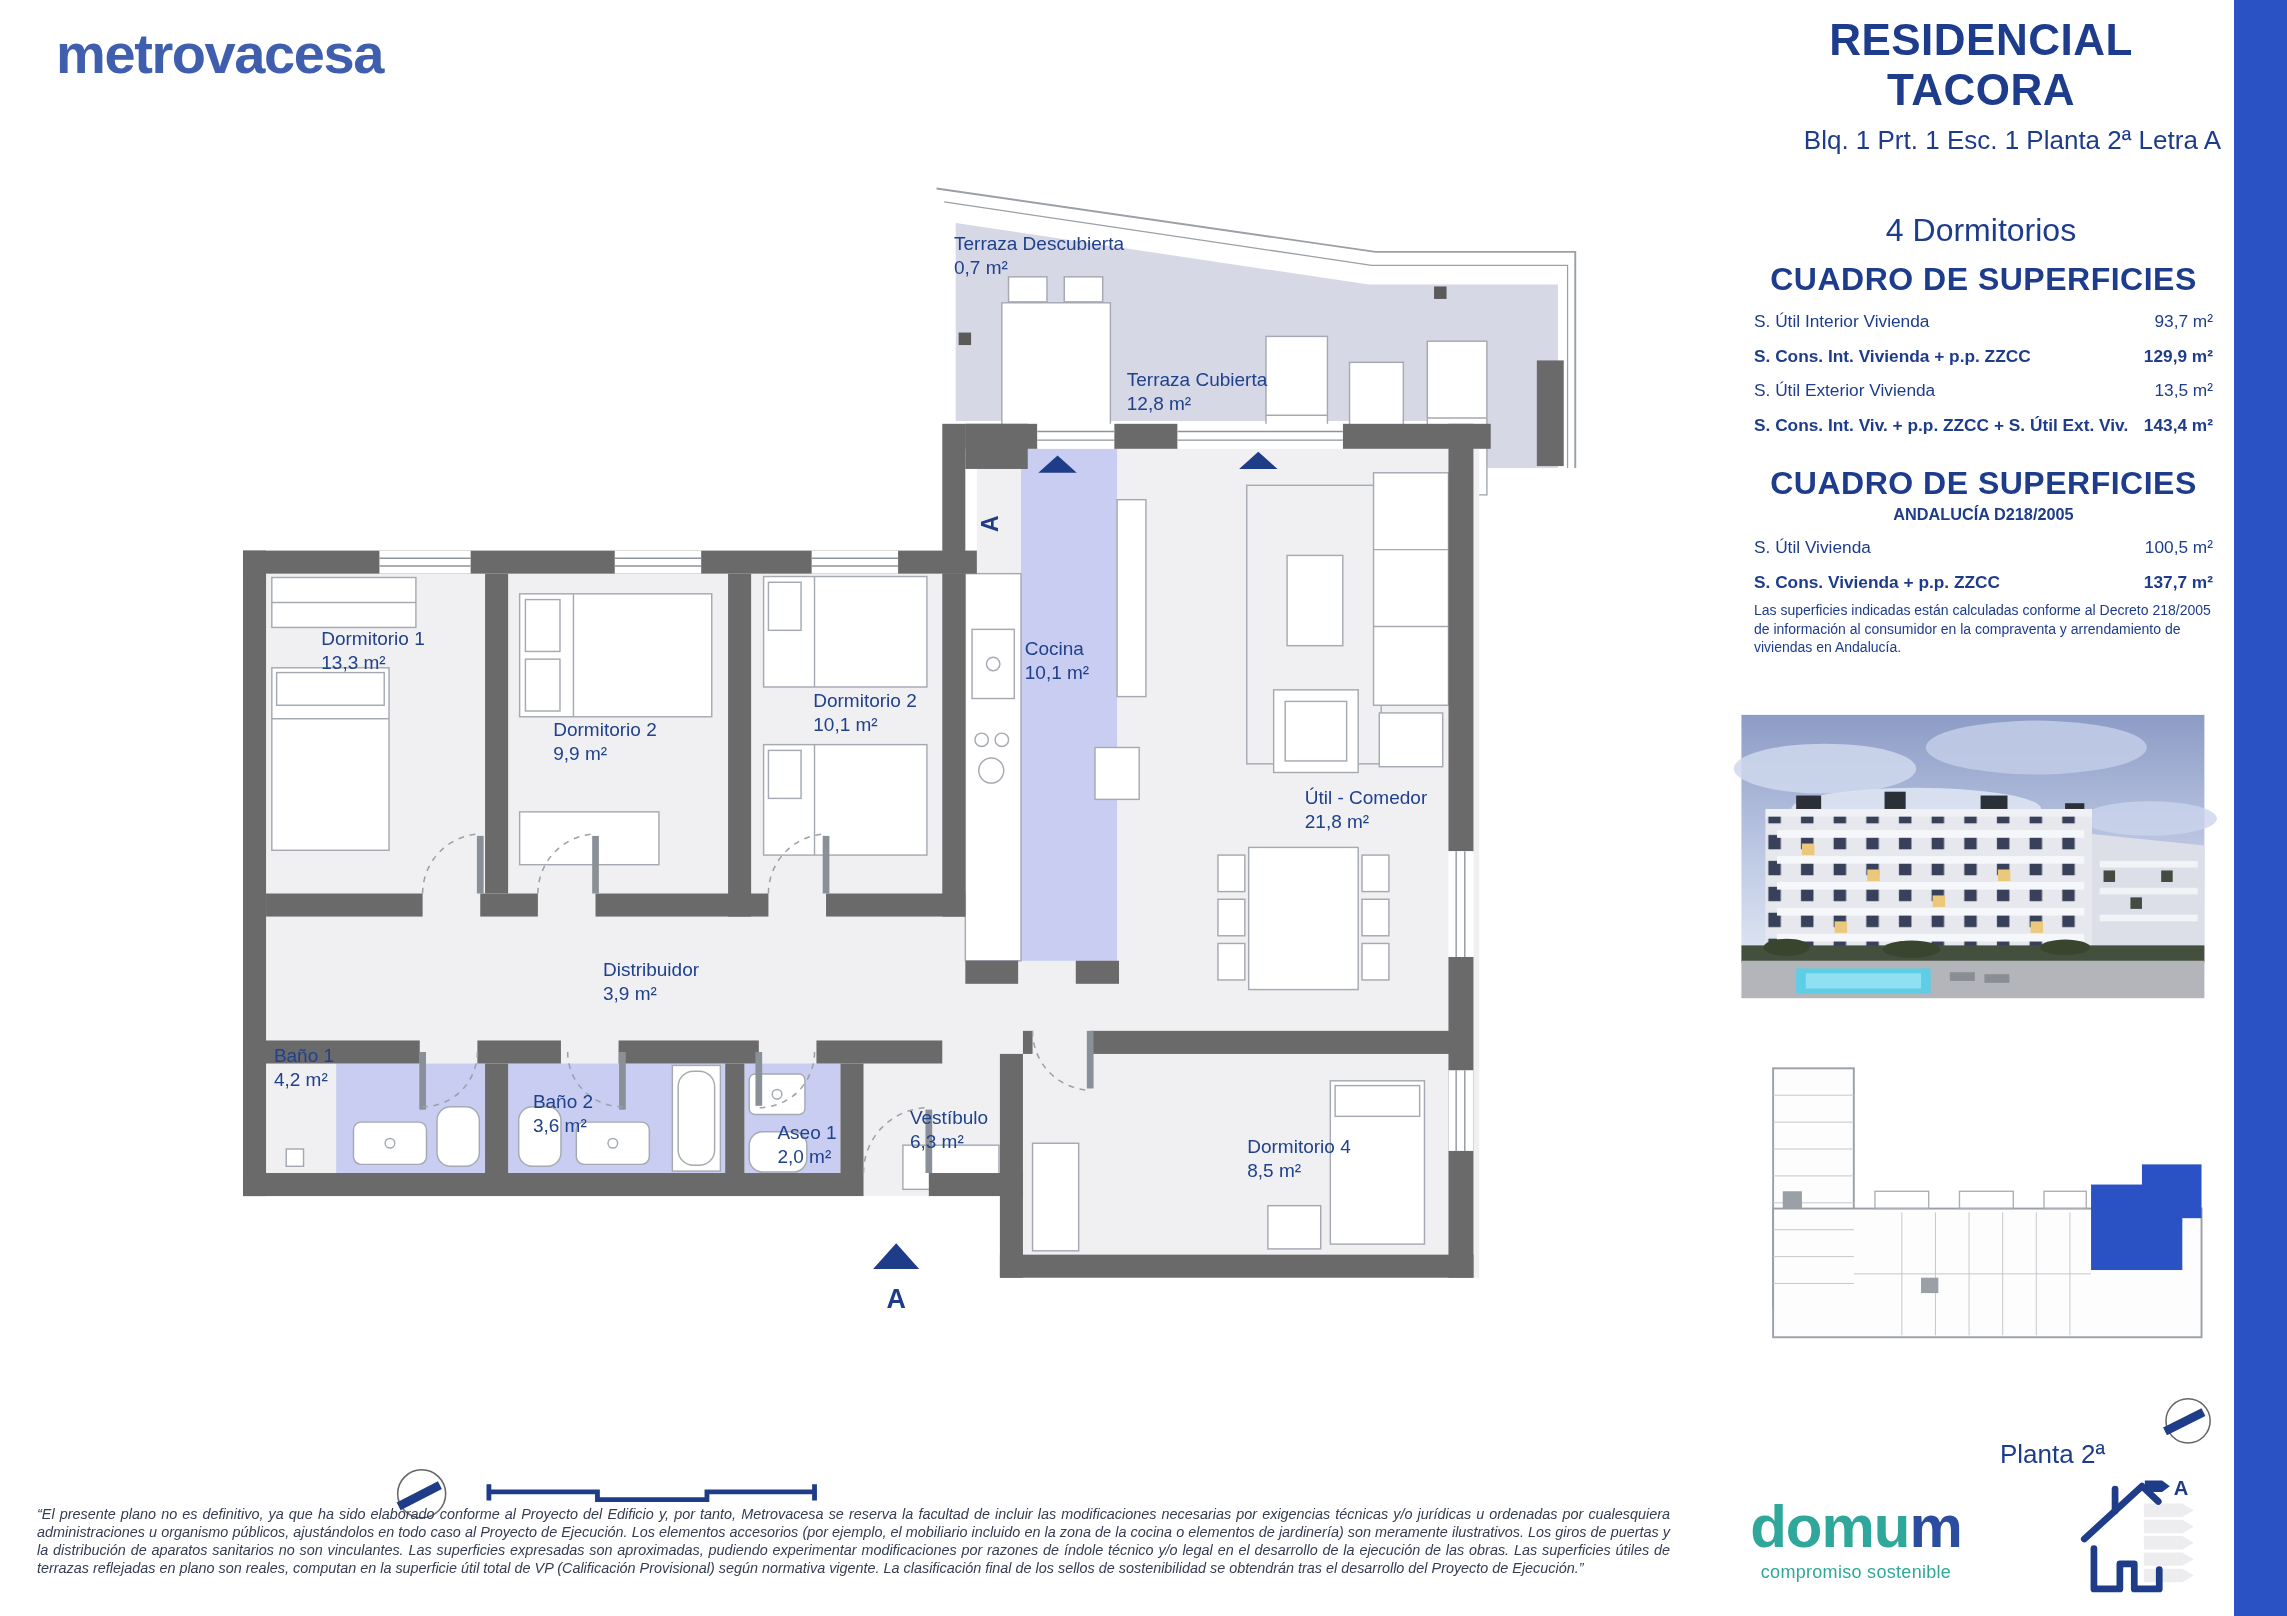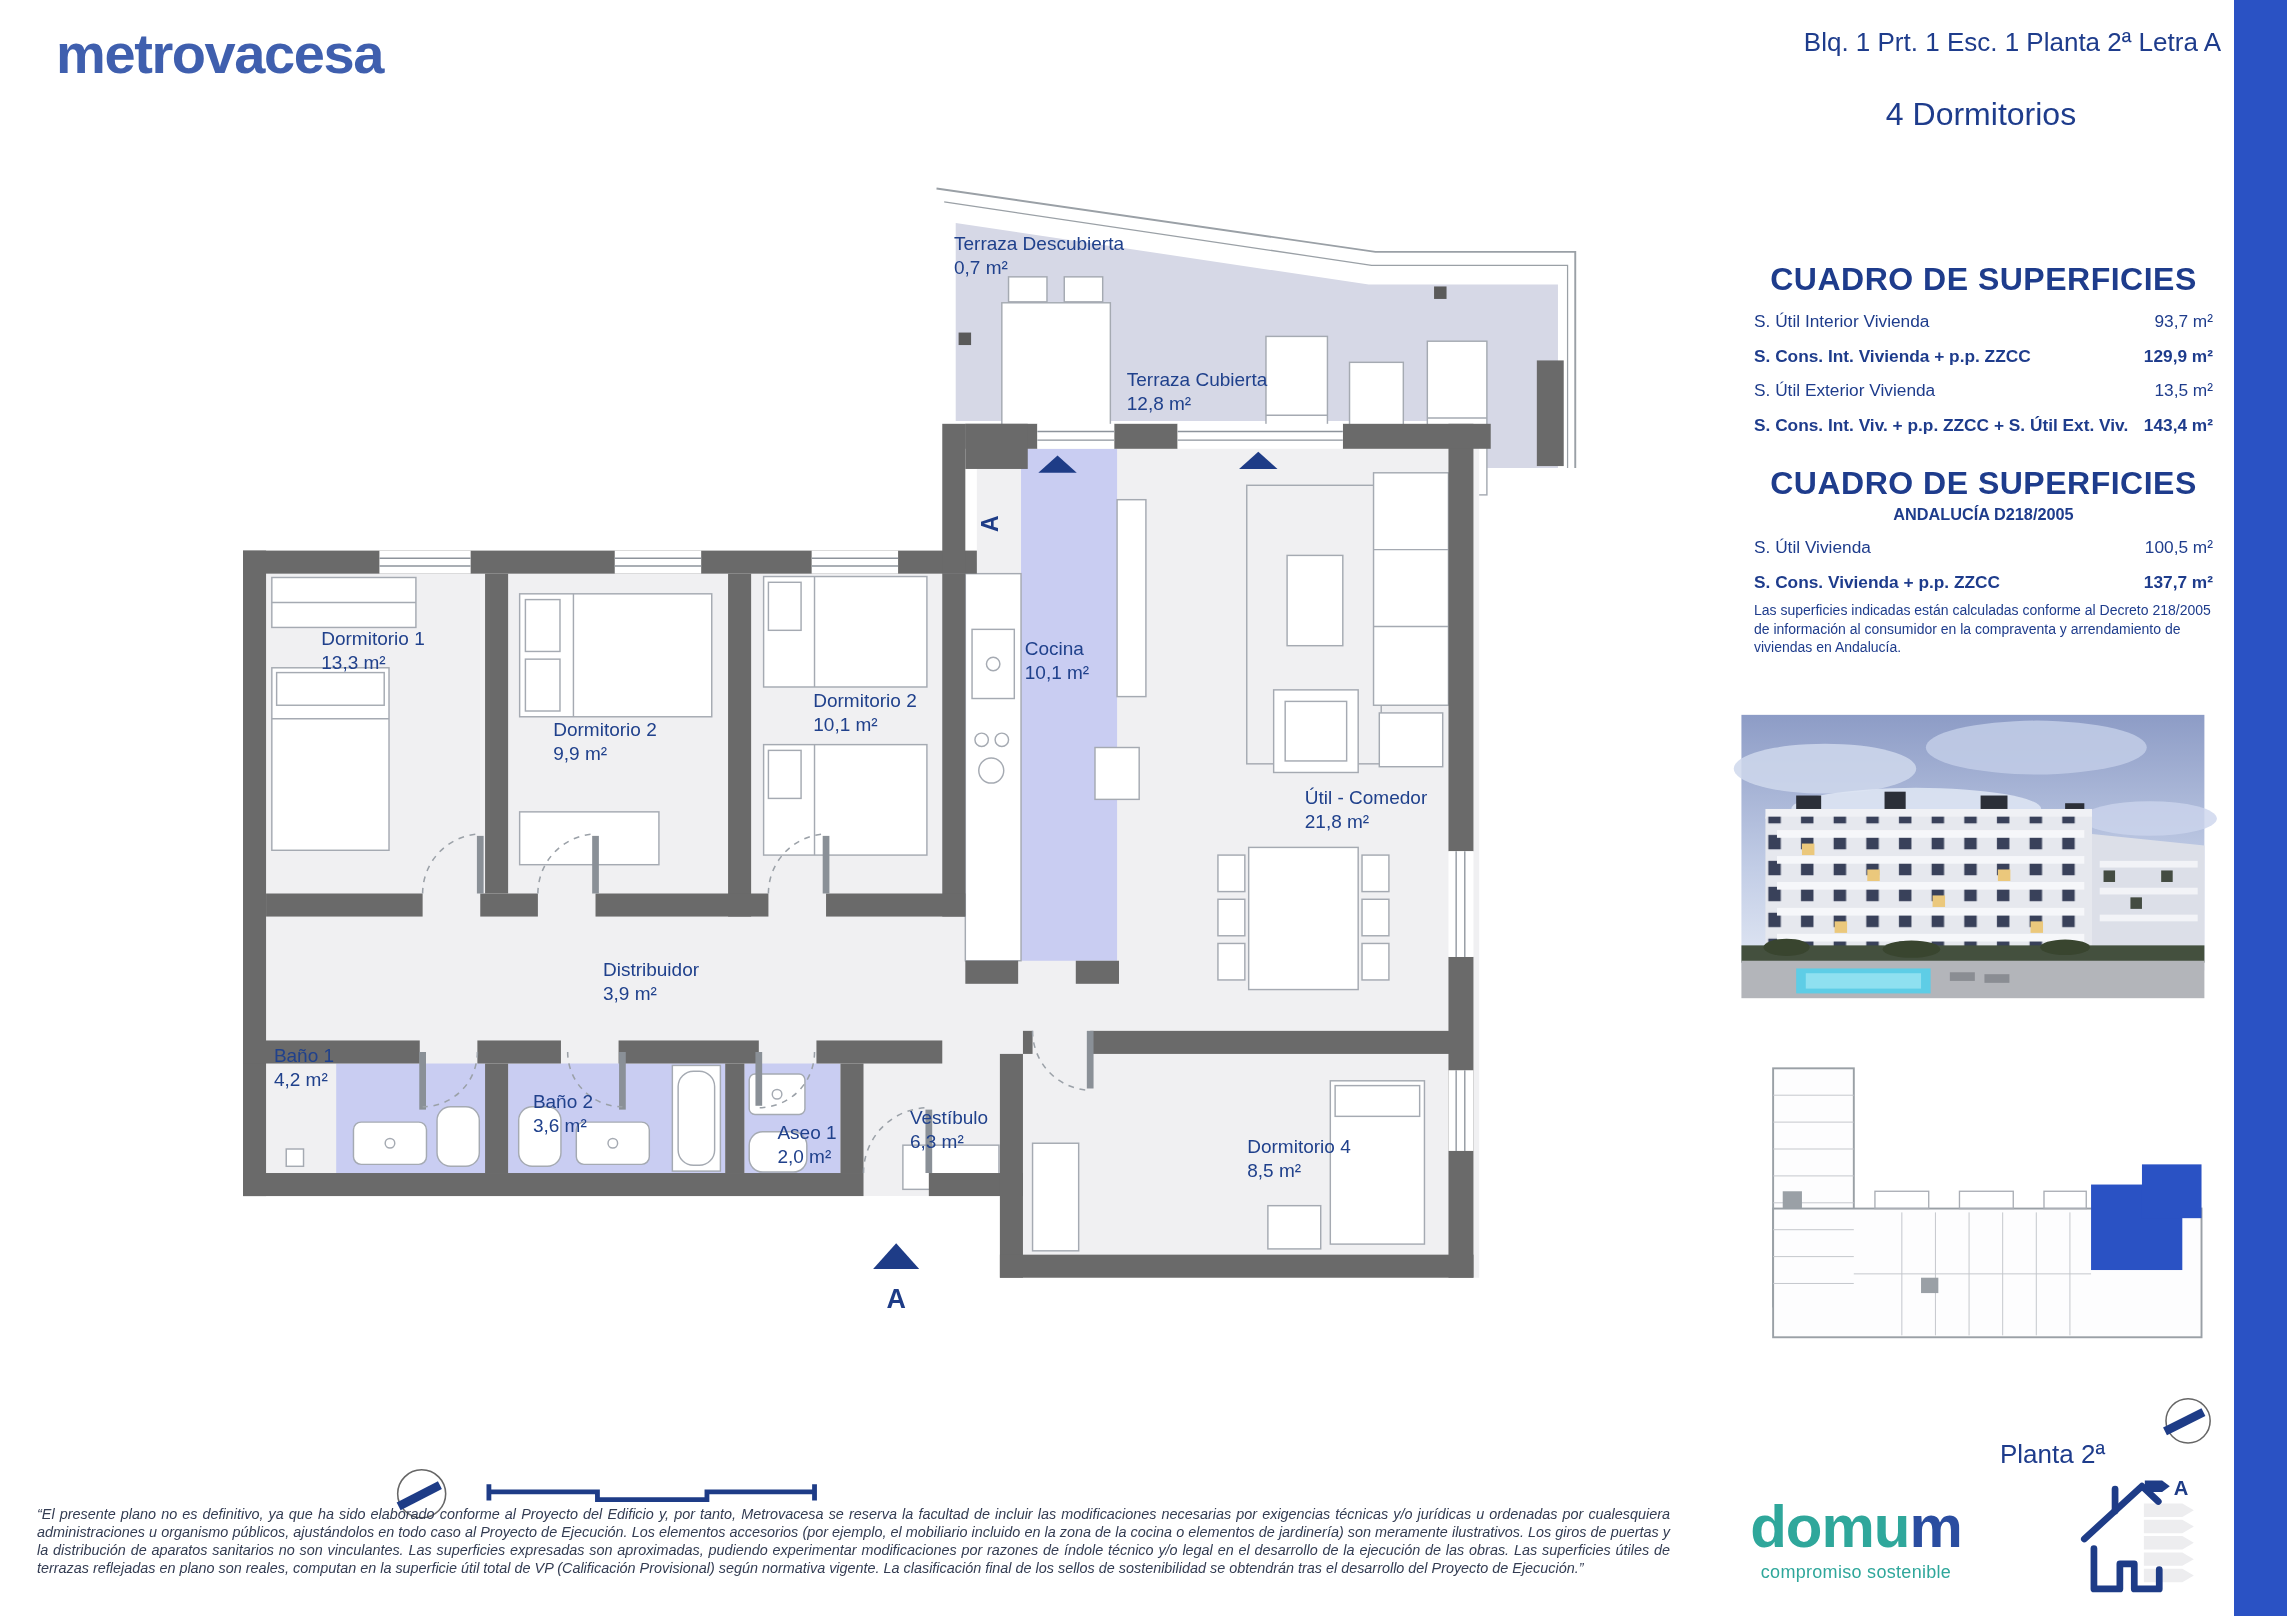--- a/index.html
+++ b/index.html
@@ -5,21 +5,21 @@
   html,body{margin:0;padding:0;background:#ffffff;}
   #page{position:relative;width:2287px;height:1617px;background:#ffffff;
         font-family:"Liberation Sans",sans-serif;overflow:hidden;}
   
   #brand{position:absolute;left:56px;top:21px;font-size:56px;font-weight:bold;
          color:#3f5fae;letter-spacing:-1.4px;}
   
   #right-col{position:absolute;left:1741px;top:15.4px;width:480px;text-align:center;color:#1e3c8c;}
   #main-title{font-size:44px;font-weight:bold;line-height:1.12;letter-spacing:0.5px;}
   #unit-line{font-size:26px;margin-top:11.5px;text-align:right;}
-  #bedrooms{font-size:32px;margin-top:38px;}
+  #bedrooms{font-size:32px;margin-top:56px;}
   .surf{position:absolute;left:1754px;width:459px;color:#1e3c8c;}
   #surfaces1{top:261px;} #surfaces2{top:465px;}
   .tbl-title{text-align:center;font-size:32px;font-weight:bold;letter-spacing:0.5px;}
   .tbl-sub{text-align:center;font-size:16.3px;font-weight:bold;margin-top:2.9px;}
   .srow{display:flex;justify-content:space-between;font-size:17.3px;margin-top:13.4px;}
   .srow.bold{font-weight:bold;}
   .tbl-note{font-size:14px;line-height:1.32;margin-top:8.6px;text-align:left;}
   
   .room-label{position:absolute;transform:translate(-50%,-50%);text-align:left;
               color:#20418c;font-size:19px;line-height:1.28;white-space:nowrap;}
@@ -400,20 +400,24 @@
       <span>6,3 m²</span>
     </div>
   <div class="room-label" style="left:1299px;top:1159px;">
     <span>Dormitorio 4</span>
       <span>8,5 m²</span>
     </div>
 
   <div id="brand">metrovacesa</div>
 
   <div id="right-col">
+    <div id="main-title">
+      <div>RESIDENCIAL</div>
+      <div>TACORA</div>
+    </div>
     <div id="unit-line">Blq. 1 Prt. 1 Esc. 1 Planta 2ª Letra A</div>
     <div id="bedrooms">4 Dormitorios</div>
   </div>
 
   <div class="surf" id="surfaces1">
     <div class="tbl-title">CUADRO DE SUPERFICIES</div>
     <div class="srow">
       <span>S. Útil Interior Vivienda</span>
         <span>93,7 m²</span>
       </div>

